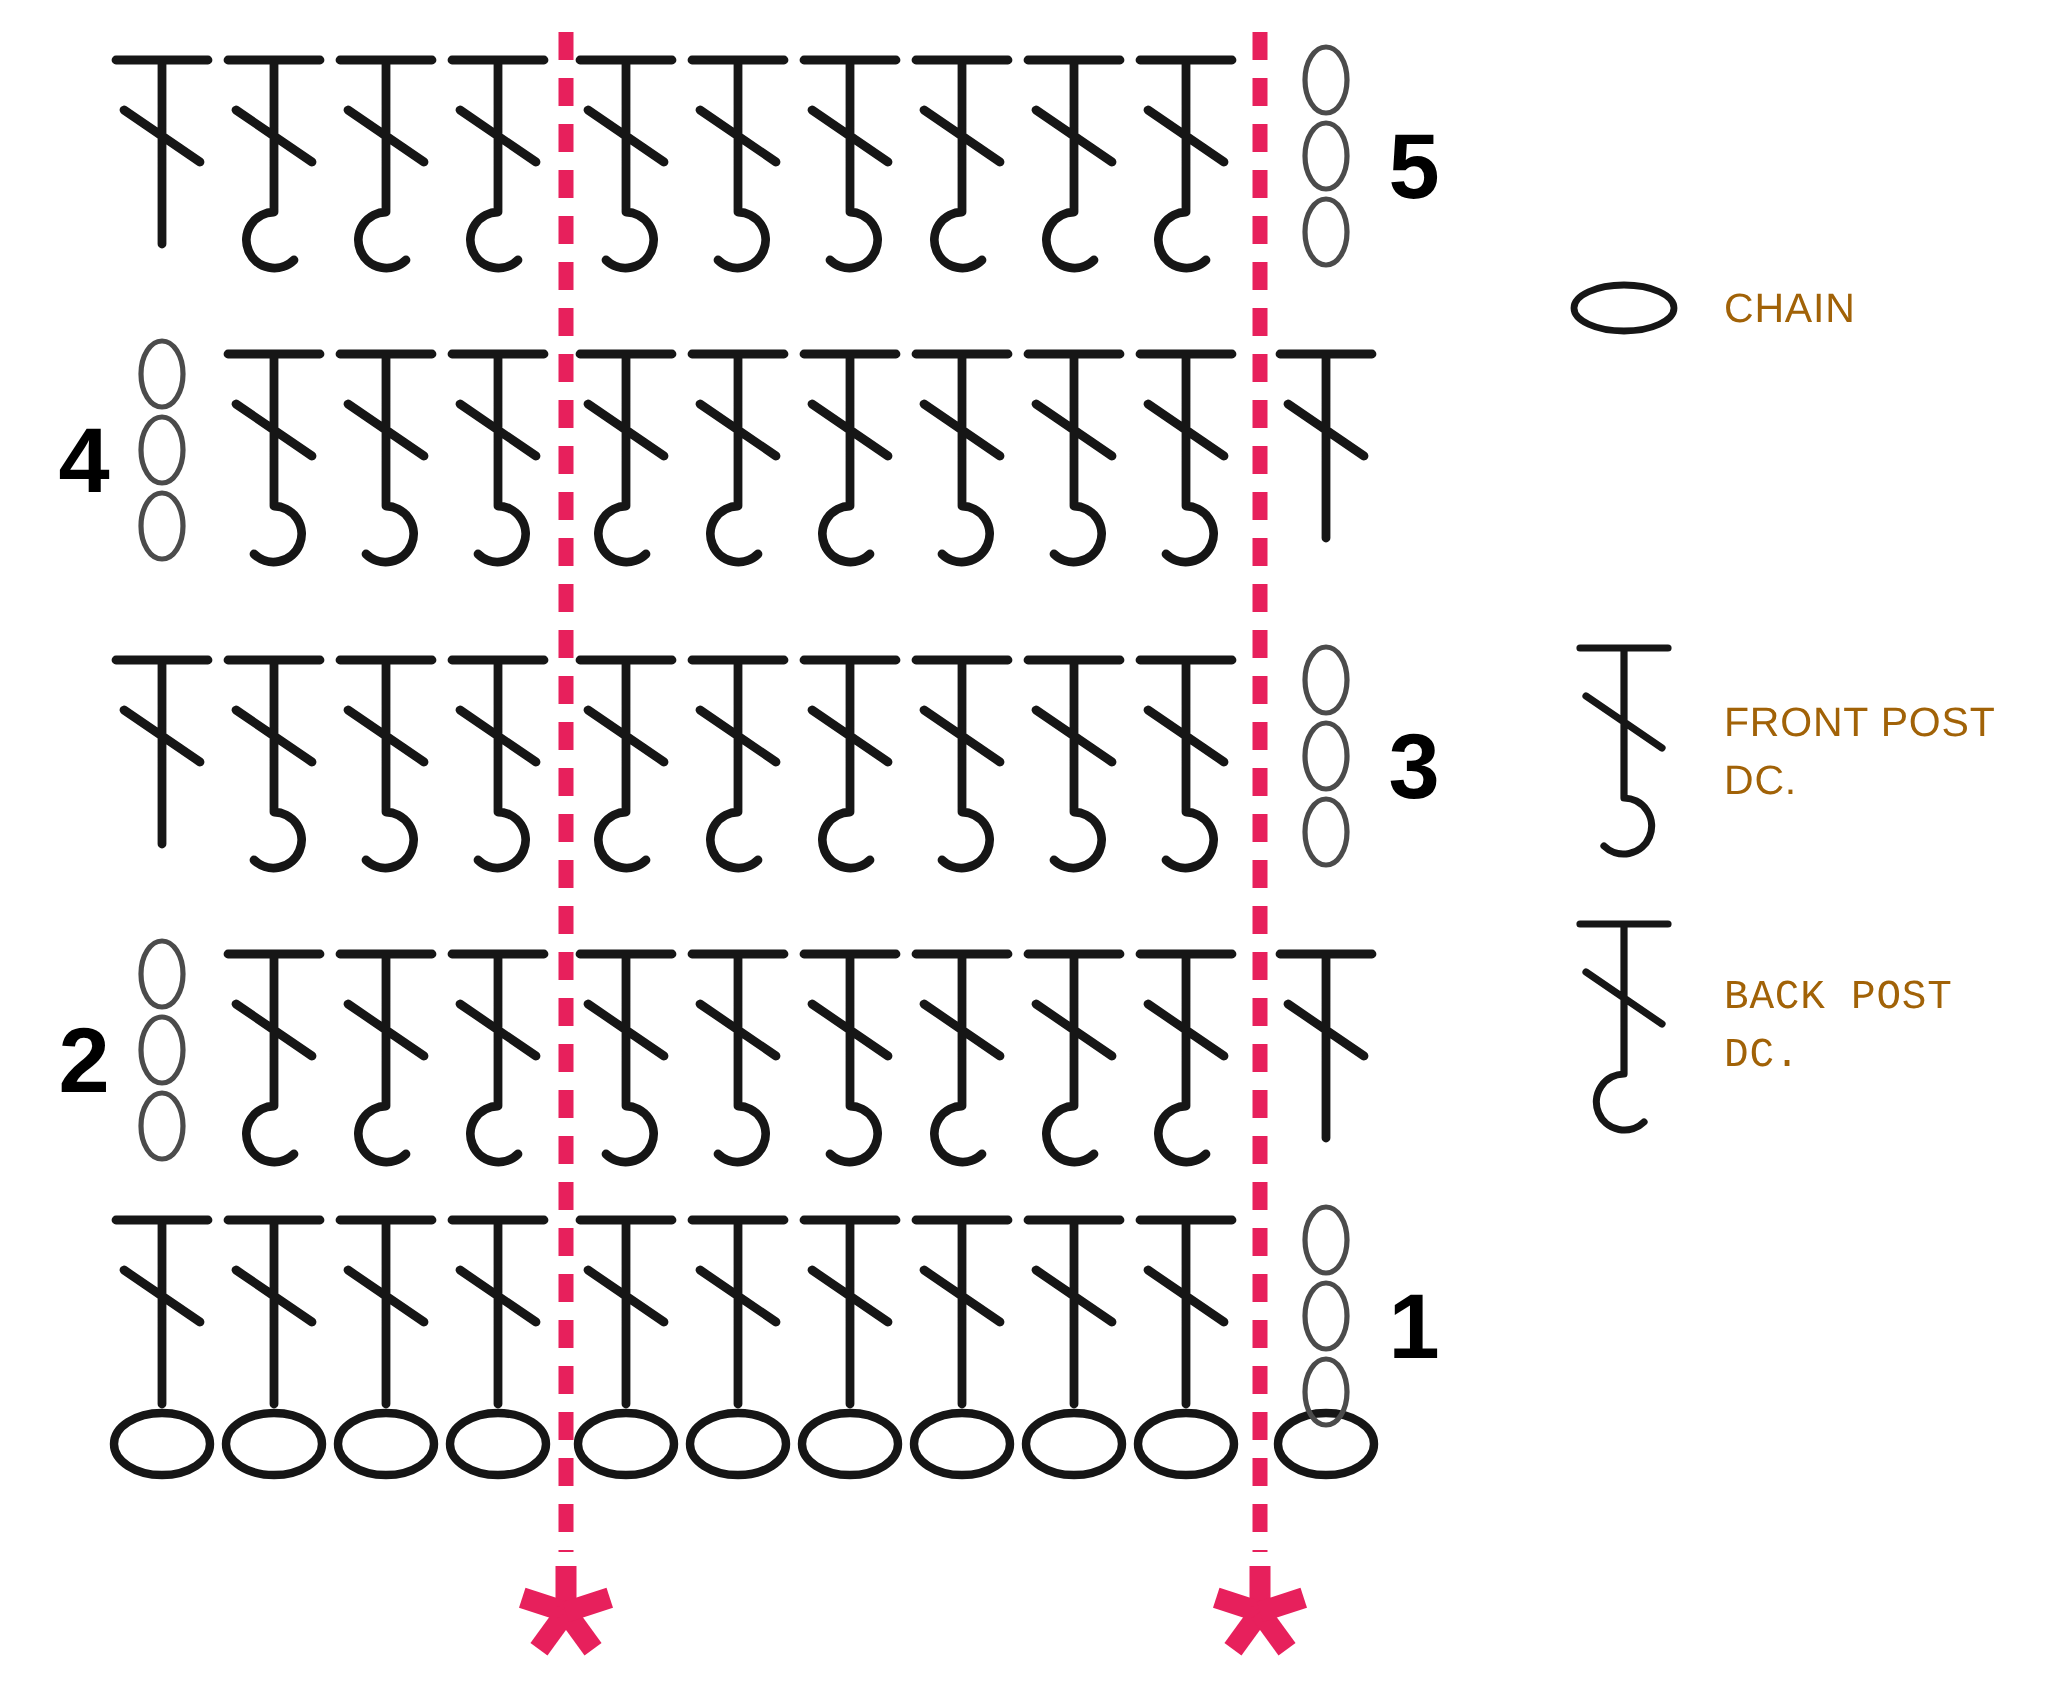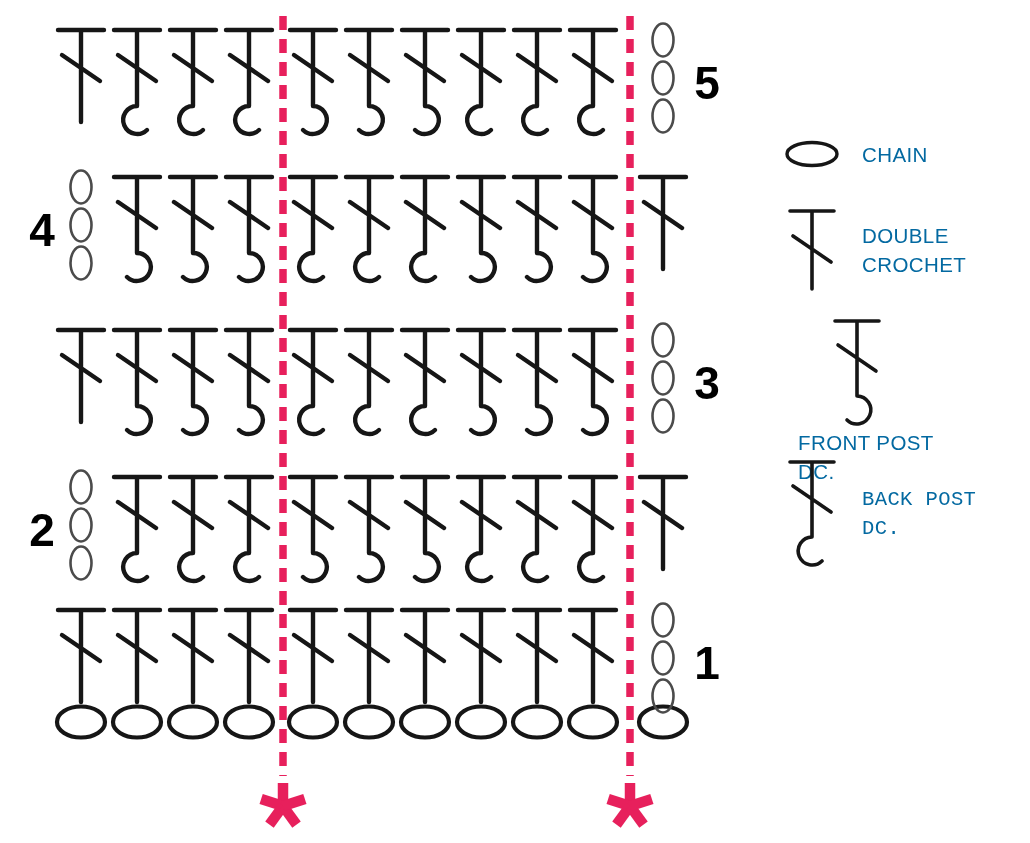--- a/index.html
+++ b/index.html
@@ -3,25 +3,25 @@
 <meta charset="utf-8">
 <style>
   html,body{margin:0;padding:0;background:#ffffff;}
   body{width:1030px;height:843px;position:relative;overflow:hidden;
        font-family:"Liberation Sans", sans-serif;}
   .stage{position:absolute;inset:0;}
   #chart{position:absolute;left:0;top:0;}
   .legend{position:absolute;left:780px;top:0;width:250px;height:843px;}
   .legend-item{position:absolute;left:0;display:flex;align-items:center;}
   .legend-icon{width:64px;display:flex;justify-content:center;align-items:center;flex:0 0 64px;}
-  .legend-label{margin-left:18px;font-size:20.5px;line-height:29px;color:#0369a1;
+  .legend-label{margin-left:18px;font-size:20.5px;line-height:29px;color:#a16207;
                 letter-spacing:0.4px;white-space:pre-line;}
   .li-chain{top:126px;height:56px;}
   .li-dc{top:205px;height:90px;}
-  .li-fpdc{top:318px;height:116px;flex-direction:column;}
+  .li-fpdc{top:318px;height:116px;}
   .li-bpdc{top:456px;height:116px;font-family:Liberation Mono, monospace;}
 </style>
 </head>
 <body>
 
 <div class="stage">
 
   <svg id="chart" width="760" height="843" viewBox="0 0 760 843">
       <g>
         <ellipse cx="81" cy="722" rx="24" ry="15.5" fill="none" stroke="#161616" stroke-width="4.2"></ellipse>
@@ -152,29 +152,20 @@
 
     <div class="legend-item li-chain">
       <span class="legend-icon">
         <svg width="58" height="30" viewBox="0 0 58 30">
           <ellipse cx="29" cy="15" rx="25" ry="11.5" fill="none" stroke="#161616" stroke-width="3.4"></ellipse>
         </svg>
       </span>
       <div class="legend-label">CHAIN</div>
     </div>
 
-    <div class="legend-item li-dc">
-      <span class="legend-icon">
-        <svg width="50" height="84" viewBox="0 0 50 84">
-          <path d="M3 3H47M25 3V81M6 28L44 54" fill="none" stroke="#161616" stroke-width="3.6" stroke-linecap="round"></path>
-        </svg>
-      </span>
-      <div class="legend-label">DOUBLE
-CROCHET</div>
-    </div>
 
     <div class="legend-item li-fpdc">
       <span class="legend-icon">
         <svg width="52" height="110" viewBox="0 0 52 110">
           <path d="M4 3H48M26 3V78M7 27L45 53M26 78a14 14 0 1 1 -10 24" fill="none" stroke="#161616" stroke-width="3.6" stroke-linecap="round"></path>
         </svg>
       </span>
       <div class="legend-label">FRONT POST
 DC.</div>
     </div>

